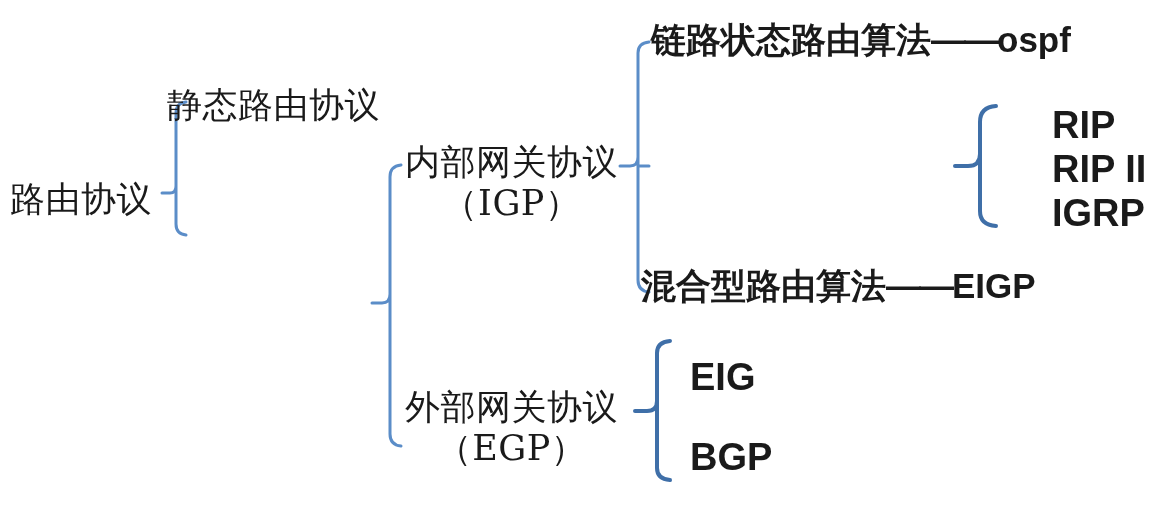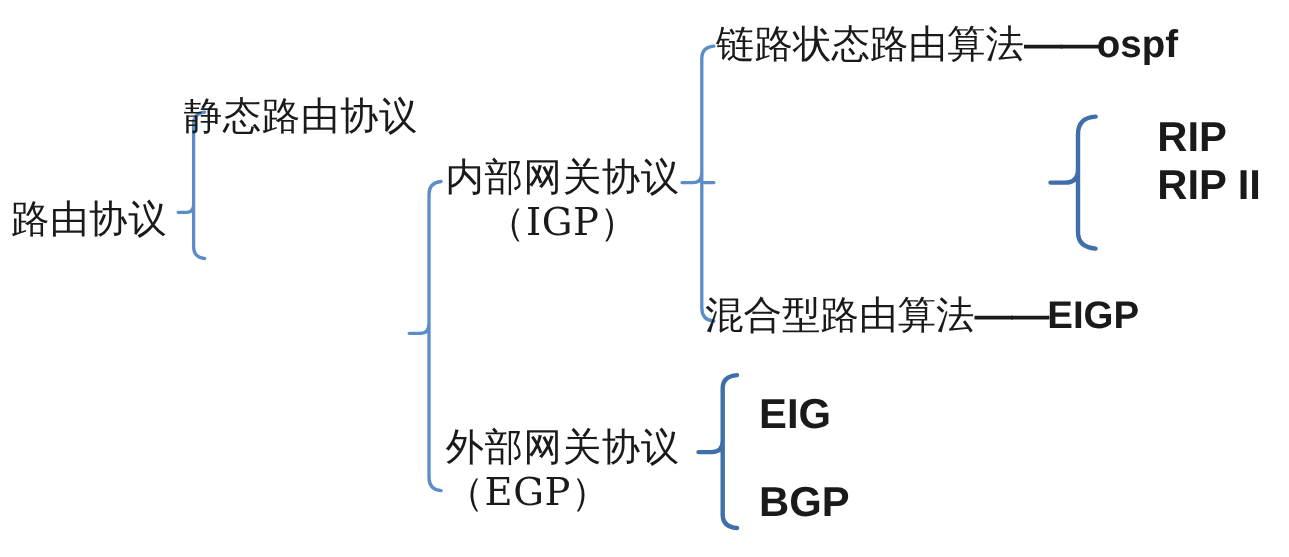--- a/index.html
+++ b/index.html
@@ -43,21 +43,21 @@
   .sz-root   { font-size: 35px; }
   .sz-l1     { font-size: 35px; }
   .sz-l2     { font-size: 35px; }
   .sz-l3     { font-size: 35px; }
   .sz-leaf   { font-size: 38px; }
   .two-line  { line-height: 1.18; }
   .mixed-row { display: inline-block; }
   .mixed-row .cjkpart {
     font-family: "DejaVu Serif", "Liberation Serif", serif;
     font-size: 35px;
-    font-weight: 400;
+    font-weight: 700;
   }
   .mixed-row .dash {
     font-family: "Liberation Sans", "DejaVu Sans", sans-serif;
     font-size: 35px;
     font-weight: 700;
     letter-spacing: -2px;
   }
   .mixed-row .acro {
     font-family: "Liberation Sans", "DejaVu Sans", sans-serif;
     font-size: 35px;
@@ -93,34 +93,35 @@
   <div class="node cjk sz-l1" style="left:167px; top:82px;">静态路由协议</div>
 
 
   <div class="node two-line" style="left:405px; top:142px;">
     <div class="cjk sz-l2">内部网关协议</div>
     <div class="cjk sz-l2" style="text-align:center;">（IGP）</div>
   </div>
 
   <div class="node two-line" style="left:405px; top:387px;">
     <div class="cjk sz-l2">外部网关协议</div>
-    <div class="cjk sz-l2" style="text-align:left;">（EGP）</div>
+    <div class="cjk sz-l2" style="text-align:center;">（EGP）</div>
   </div>
 
   <div class="node mixed-row" style="left:651px; top:17px;">
     <span class="cjkpart">链路状态路由算法</span><span class="dash">——</span><span class="acro">ospf</span>
   </div>
 
 
   <div class="node mixed-row" style="left:641px; top:263px;">
     <span class="cjkpart">混合型路由算法</span><span class="dash">——</span><span class="acro">EIGP</span>
   </div>
 
   <div class="node latin sz-leaf" style="left:1052px; top:104px;">RIP</div>
 
   <div class="node latin sz-leaf" style="left:1052px; top:148px;">RIP II</div>
 
+  <div class="node latin sz-leaf" style="left:1052px; top:192px;">IGRP</div>
 
   <div class="node latin sz-leaf" style="left:690px; top:356px;">EIG</div>
 
   <div class="node latin sz-leaf" style="left:690px; top:436px;">BGP</div>
 
 </div>
 
 </body></html>

